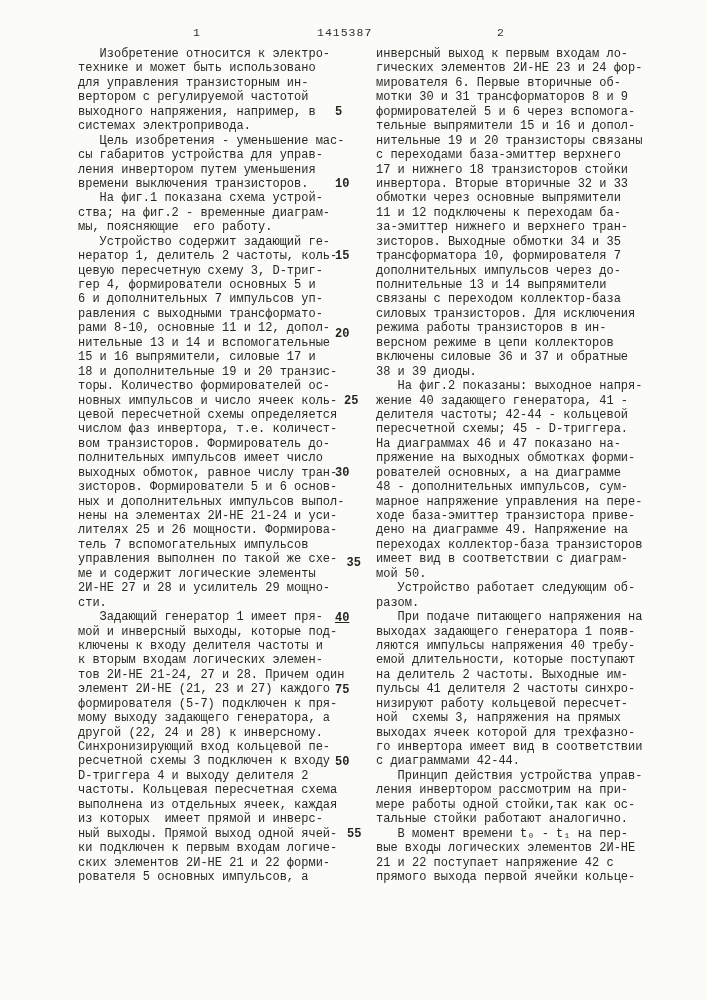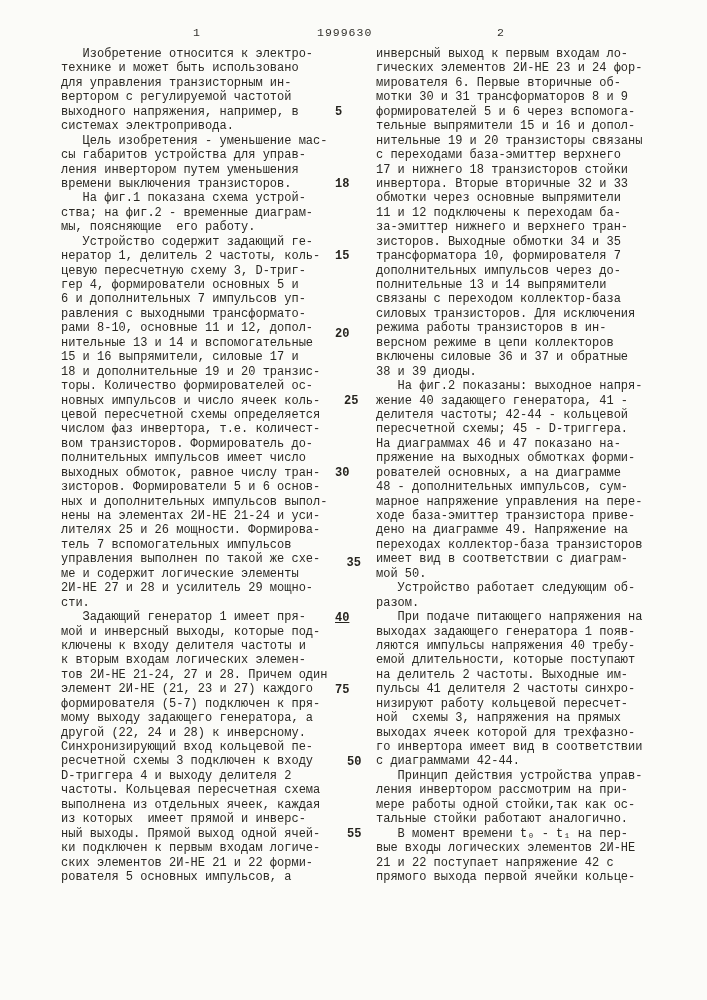--- a/index.html
+++ b/index.html
@@ -24,53 +24,53 @@
   #hdr-center { left: 317px; }
   #hdr-right  { left: 497px; }
   .col {
     position: absolute;
     top: 47px;
     font-size: 12px;
     line-height: 14.45px;
     white-space: pre;
     letter-spacing: 0px;
   }
-  .col-left  { left: 61px;  }
+  .col-left  { left: 78px;  }
   .col-right { left: 376px; }
   .tline { height: 14.45px; }
   .gutter-num {
     position: absolute;
     left: 335px;
     width: 26px;
     font-size: 12px;
     font-weight: bold;
     color: #26241f;
     text-align: left;
   }
 </style>
 </head>
 <body>
 
 <div class="page">
   <div>
     <span class="header-num" id="hdr-left">1</span>
-    <span class="header-num" id="hdr-center">1999630</span>
+    <span class="header-num" id="hdr-center">1415387</span>
     <span class="header-num" id="hdr-right">2</span>
   </div>
 
   <div class="col col-left" id="col-left"><div class="tline">   Изобретение относится к электро-</div><div class="tline">технике и может быть использовано</div><div class="tline">для управления транзисторным ин-</div><div class="tline">вертором с регулируемой частотой</div><div class="tline">выходного напряжения, например, в</div><div class="tline">системах электропривода.</div><div class="tline">   Цель изобретения - уменьшение мас-</div><div class="tline">сы габаритов устройства для управ-</div><div class="tline">ления инвертором путем уменьшения</div><div class="tline">времени выключения транзисторов.</div><div class="tline">   На фиг.1 показана схема устрой-</div><div class="tline">ства; на фиг.2 - временные диаграм-</div><div class="tline">мы, поясняющие  его работу.</div><div class="tline">   Устройство содержит задающий ге-</div><div class="tline">нератор 1, делитель 2 частоты, коль-</div><div class="tline">цевую пересчетную схему 3, D-триг-</div><div class="tline">гер 4, формирователи основных 5 и</div><div class="tline">6 и дополнительных 7 импульсов уп-</div><div class="tline">равления с выходными трансформато-</div><div class="tline">рами 8-10, основные 11 и 12, допол-</div><div class="tline">нительные 13 и 14 и вспомогательные</div><div class="tline">15 и 16 выпрямители, силовые 17 и</div><div class="tline">18 и дополнительные 19 и 20 транзис-</div><div class="tline">торы. Количество формирователей ос-</div><div class="tline">новных импульсов и число ячеек коль-</div><div class="tline">цевой пересчетной схемы определяется</div><div class="tline">числом фаз инвертора, т.е. количест-</div><div class="tline">вом транзисторов. Формирователь до-</div><div class="tline">полнительных импульсов имеет число</div><div class="tline">выходных обмоток, равное числу тран-</div><div class="tline">зисторов. Формирователи 5 и 6 основ-</div><div class="tline">ных и дополнительных импульсов выпол-</div><div class="tline">нены на элементах 2И-НЕ 21-24 и уси-</div><div class="tline">лителях 25 и 26 мощности. Формирова-</div><div class="tline">тель 7 вспомогательных импульсов</div><div class="tline">управления выполнен по такой же схе-</div><div class="tline">ме и содержит логические элементы</div><div class="tline">2И-НЕ 27 и 28 и усилитель 29 мощно-</div><div class="tline">сти.</div><div class="tline">   Задающий генератор 1 имеет пря-</div><div class="tline">мой и инверсный выходы, которые под-</div><div class="tline">ключены к входу делителя частоты и</div><div class="tline">к вторым входам логических элемен-</div><div class="tline">тов 2И-НЕ 21-24, 27 и 28. Причем один</div><div class="tline">элемент 2И-НЕ (21, 23 и 27) каждого</div><div class="tline">формирователя (5-7) подключен к пря-</div><div class="tline">мому выходу задающего генератора, а</div><div class="tline">другой (22, 24 и 28) к инверсному.</div><div class="tline">Синхронизирующий вход кольцевой пе-</div><div class="tline">ресчетной схемы 3 подключен к входу</div><div class="tline">D-триггера 4 и выходу делителя 2</div><div class="tline">частоты. Кольцевая пересчетная схема</div><div class="tline">выполнена из отдельных ячеек, каждая</div><div class="tline">из которых  имеет прямой и инверс-</div><div class="tline">ный выходы. Прямой выход одной ячей-</div><div class="tline">ки подключен к первым входам логиче-</div><div class="tline">ских элементов 2И-НЕ 21 и 22 форми-</div><div class="tline">рователя 5 основных импульсов, а</div></div>
 
   <div id="gutter">
       <span class="gutter-num" style="top: 104.8px;">5</span>
-      <span class="gutter-num" style="top: 177.05px;">18</span>
+      <span class="gutter-num" style="top: 177.05px;">10</span>
       <span class="gutter-num" style="top: 249.3px;">15</span>
       <span class="gutter-num" style="top: 327px;">20</span>
       <span class="gutter-num" style="top: 393.8px; margin-left: 9px;">25</span>
       <span class="gutter-num" style="top: 466.05px;">30</span>
       <span class="gutter-num" style="top: 556px; text-align: right;">35</span>
       <span class="gutter-num" style="top: 610.55px; text-decoration: underline;">40</span>
       <span class="gutter-num" style="top: 682.8px;">75</span>
-      <span class="gutter-num" style="top: 755.05px; margin-left: 12px;">50</span>
+      <span class="gutter-num" style="top: 755.05px;">50</span>
       <span class="gutter-num" style="top: 827.3px; margin-left: 12px;">55</span>
     </div>
 
   <div class="col col-right" id="col-right"><div class="tline">инверсный выход к первым входам ло-</div><div class="tline">гических элементов 2И-НЕ 23 и 24 фор-</div><div class="tline">мирователя 6. Первые вторичные об-</div><div class="tline">мотки 30 и 31 трансформаторов 8 и 9</div><div class="tline">формирователей 5 и 6 через вспомога-</div><div class="tline">тельные выпрямители 15 и 16 и допол-</div><div class="tline">нительные 19 и 20 транзисторы связаны</div><div class="tline">с переходами база-эмиттер верхнего</div><div class="tline">17 и нижнего 18 транзисторов стойки</div><div class="tline">инвертора. Вторые вторичные 32 и 33</div><div class="tline">обмотки через основные выпрямители</div><div class="tline">11 и 12 подключены к переходам ба-</div><div class="tline">за-эмиттер нижнего и верхнего тран-</div><div class="tline">зисторов. Выходные обмотки 34 и 35</div><div class="tline">трансформатора 10, формирователя 7</div><div class="tline">дополнительных импульсов через до-</div><div class="tline">полнительные 13 и 14 выпрямители</div><div class="tline">связаны с переходом коллектор-база</div><div class="tline">силовых транзисторов. Для исключения</div><div class="tline">режима работы транзисторов в ин-</div><div class="tline">версном режиме в цепи коллекторов</div><div class="tline">включены силовые 36 и 37 и обратные</div><div class="tline">38 и 39 диоды.</div><div class="tline">   На фиг.2 показаны: выходное напря-</div><div class="tline">жение 40 задающего генератора, 41 -</div><div class="tline">делителя частоты; 42-44 - кольцевой</div><div class="tline">пересчетной схемы; 45 - D-триггера.</div><div class="tline">На диаграммах 46 и 47 показано на-</div><div class="tline">пряжение на выходных обмотках форми-</div><div class="tline">рователей основных, а на диаграмме</div><div class="tline">48 - дополнительных импульсов, сум-</div><div class="tline">марное напряжение управления на пере-</div><div class="tline">ходе база-эмиттер транзистора приве-</div><div class="tline">дено на диаграмме 49. Напряжение на</div><div class="tline">переходах коллектор-база транзисторов</div><div class="tline">имеет вид в соответствии с диаграм-</div><div class="tline">мой 50.</div><div class="tline">   Устройство работает следующим об-</div><div class="tline">разом.</div><div class="tline">   При подаче питающего напряжения на</div><div class="tline">выходах задающего генератора 1 появ-</div><div class="tline">ляются импульсы напряжения 40 требу-</div><div class="tline">емой длительности, которые поступают</div><div class="tline">на делитель 2 частоты. Выходные им-</div><div class="tline">пульсы 41 делителя 2 частоты синхро-</div><div class="tline">низируют работу кольцевой пересчет-</div><div class="tline">ной  схемы 3, напряжения на прямых</div><div class="tline">выходах ячеек которой для трехфазно-</div><div class="tline">го инвертора имеет вид в соответствии</div><div class="tline">с диаграммами 42-44.</div><div class="tline">   Принцип действия устройства управ-</div><div class="tline">ления инвертором рассмотрим на при-</div><div class="tline">мере работы одной стойки,так как ос-</div><div class="tline">тальные стойки работают аналогично.</div><div class="tline">   В момент времени t₀ - t₁ на пер-</div><div class="tline">вые входы логических элементов 2И-НЕ</div><div class="tline">21 и 22 поступает напряжение 42 с</div><div class="tline">прямого выхода первой ячейки кольце-</div></div>
 </div>
 
 </body></html>

